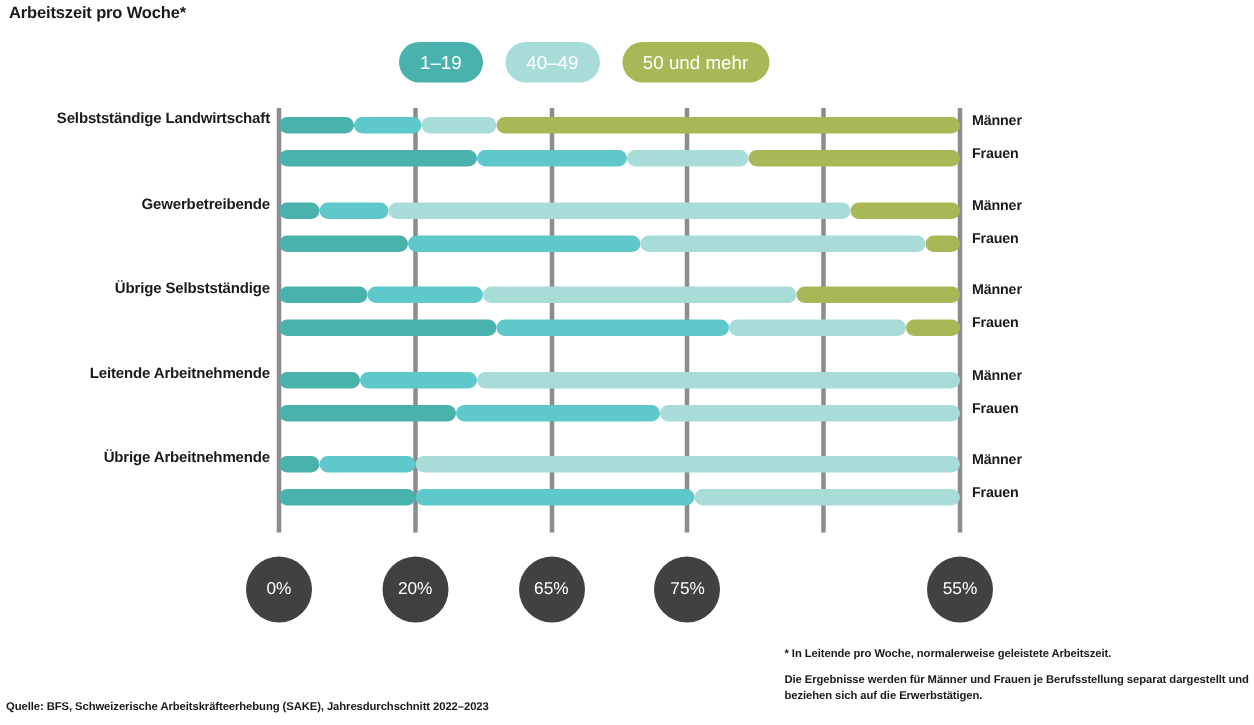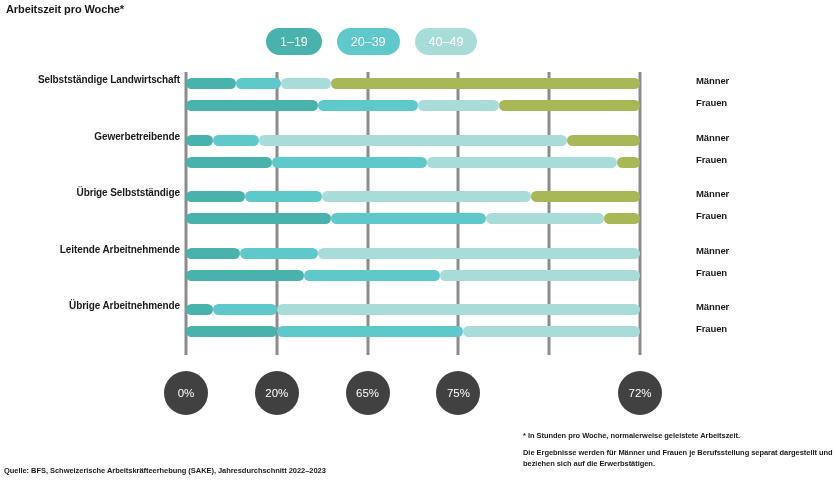--- a/index.html
+++ b/index.html
@@ -99,21 +99,21 @@
   .cat-labels {
     position: absolute;
     left: 0; top: 72px;
     width: 180px; height: 283px;
   }
 
   
   .series-labels {
     position: absolute;
     left: 648px; top: 72px;
-    width: 120px; height: 283px; margin-left: 48px;
+    width: 120px; height: 283px;
   }
   .series-label {
     position: absolute;
     left: 0;
     font-size: 9.5px;
     font-weight: bold;
     color: #1a1a1a;
     white-space: nowrap;
     letter-spacing: -0.1px;
   }
@@ -167,25 +167,25 @@
 <body>
 
 <div id="chart-root">
 
   <div class="chart-title">Arbeitszeit pro Woche*</div>
 
   <div class="legend" id="legend">
       <div class="legend-pill" style="background: rgb(73, 178, 173);">
         <span>1–19</span>
       </div>
-      <div class="legend-pill" style="background: rgb(95, 200, 203);">
-        <span>20–39</span>
-      </div>
       <div class="legend-pill" style="background: rgb(168, 220, 217);">
         <span>40–49</span>
+      </div>
+      <div class="legend-pill" style="background: rgb(168, 184, 87);">
+        <span>50 und mehr</span>
       </div>
     </div>
 
   <div class="cat-labels" id="cat-labels">
       <div class="cat-label" style="top: 2px;">Selbstständige Landwirtschaft</div>
       <div class="cat-label" style="top: 58.6px;">Gewerbetreibende</div>
       <div class="cat-label" style="top: 115.2px;">Übrige Selbstständige</div>
       <div class="cat-label" style="top: 171.8px;">Leitende Arbeitnehmende</div>
       <div class="cat-label" style="top: 228.4px;">Übrige Arbeitnehmende</div>
     </div>
@@ -300,23 +300,23 @@
       <div class="series-label" style="top: 194.8px;">Frauen</div>
       <div class="series-label" style="top: 229.4px;">Männer</div>
       <div class="series-label" style="top: 251.4px;">Frauen</div>
     </div>
 
   <div class="xaxis" id="xaxis">
       <div class="tick" style="left: 0%; background: rgb(65, 65, 65);">0%</div>
       <div class="tick" style="left: 20%; background: #404040;">20%</div>
       <div class="tick" style="left: 40%; background: rgb(65, 65, 65);">65%</div>
       <div class="tick" style="left: 60%; background: rgb(65, 65, 65);">75%</div>
-      <div class="tick" style="left: 100%; background: rgb(65, 65, 65);">72%</div>
+      <div class="tick" style="left: 100%; background: rgb(65, 65, 65);">55%</div>
     </div>
 
   <div class="footnote-block">
-    <div class="footnote">* In Stunden pro Woche, normalerweise geleistete Arbeitszeit.</div>
+    <div class="footnote">* In Leitende pro Woche, normalerweise geleistete Arbeitszeit.</div>
     <div class="footnote second">Die Ergebnisse werden für Männer und Frauen je Berufsstellung separat dargestellt und beziehen sich auf die Erwerbstätigen.</div>
   </div>
 
   <div class="source">Quelle: BFS, Schweizerische Arbeitskräfteerhebung (SAKE), Jahresdurchschnitt 2022–2023</div>
 
 </div>
 
 </body></html>

